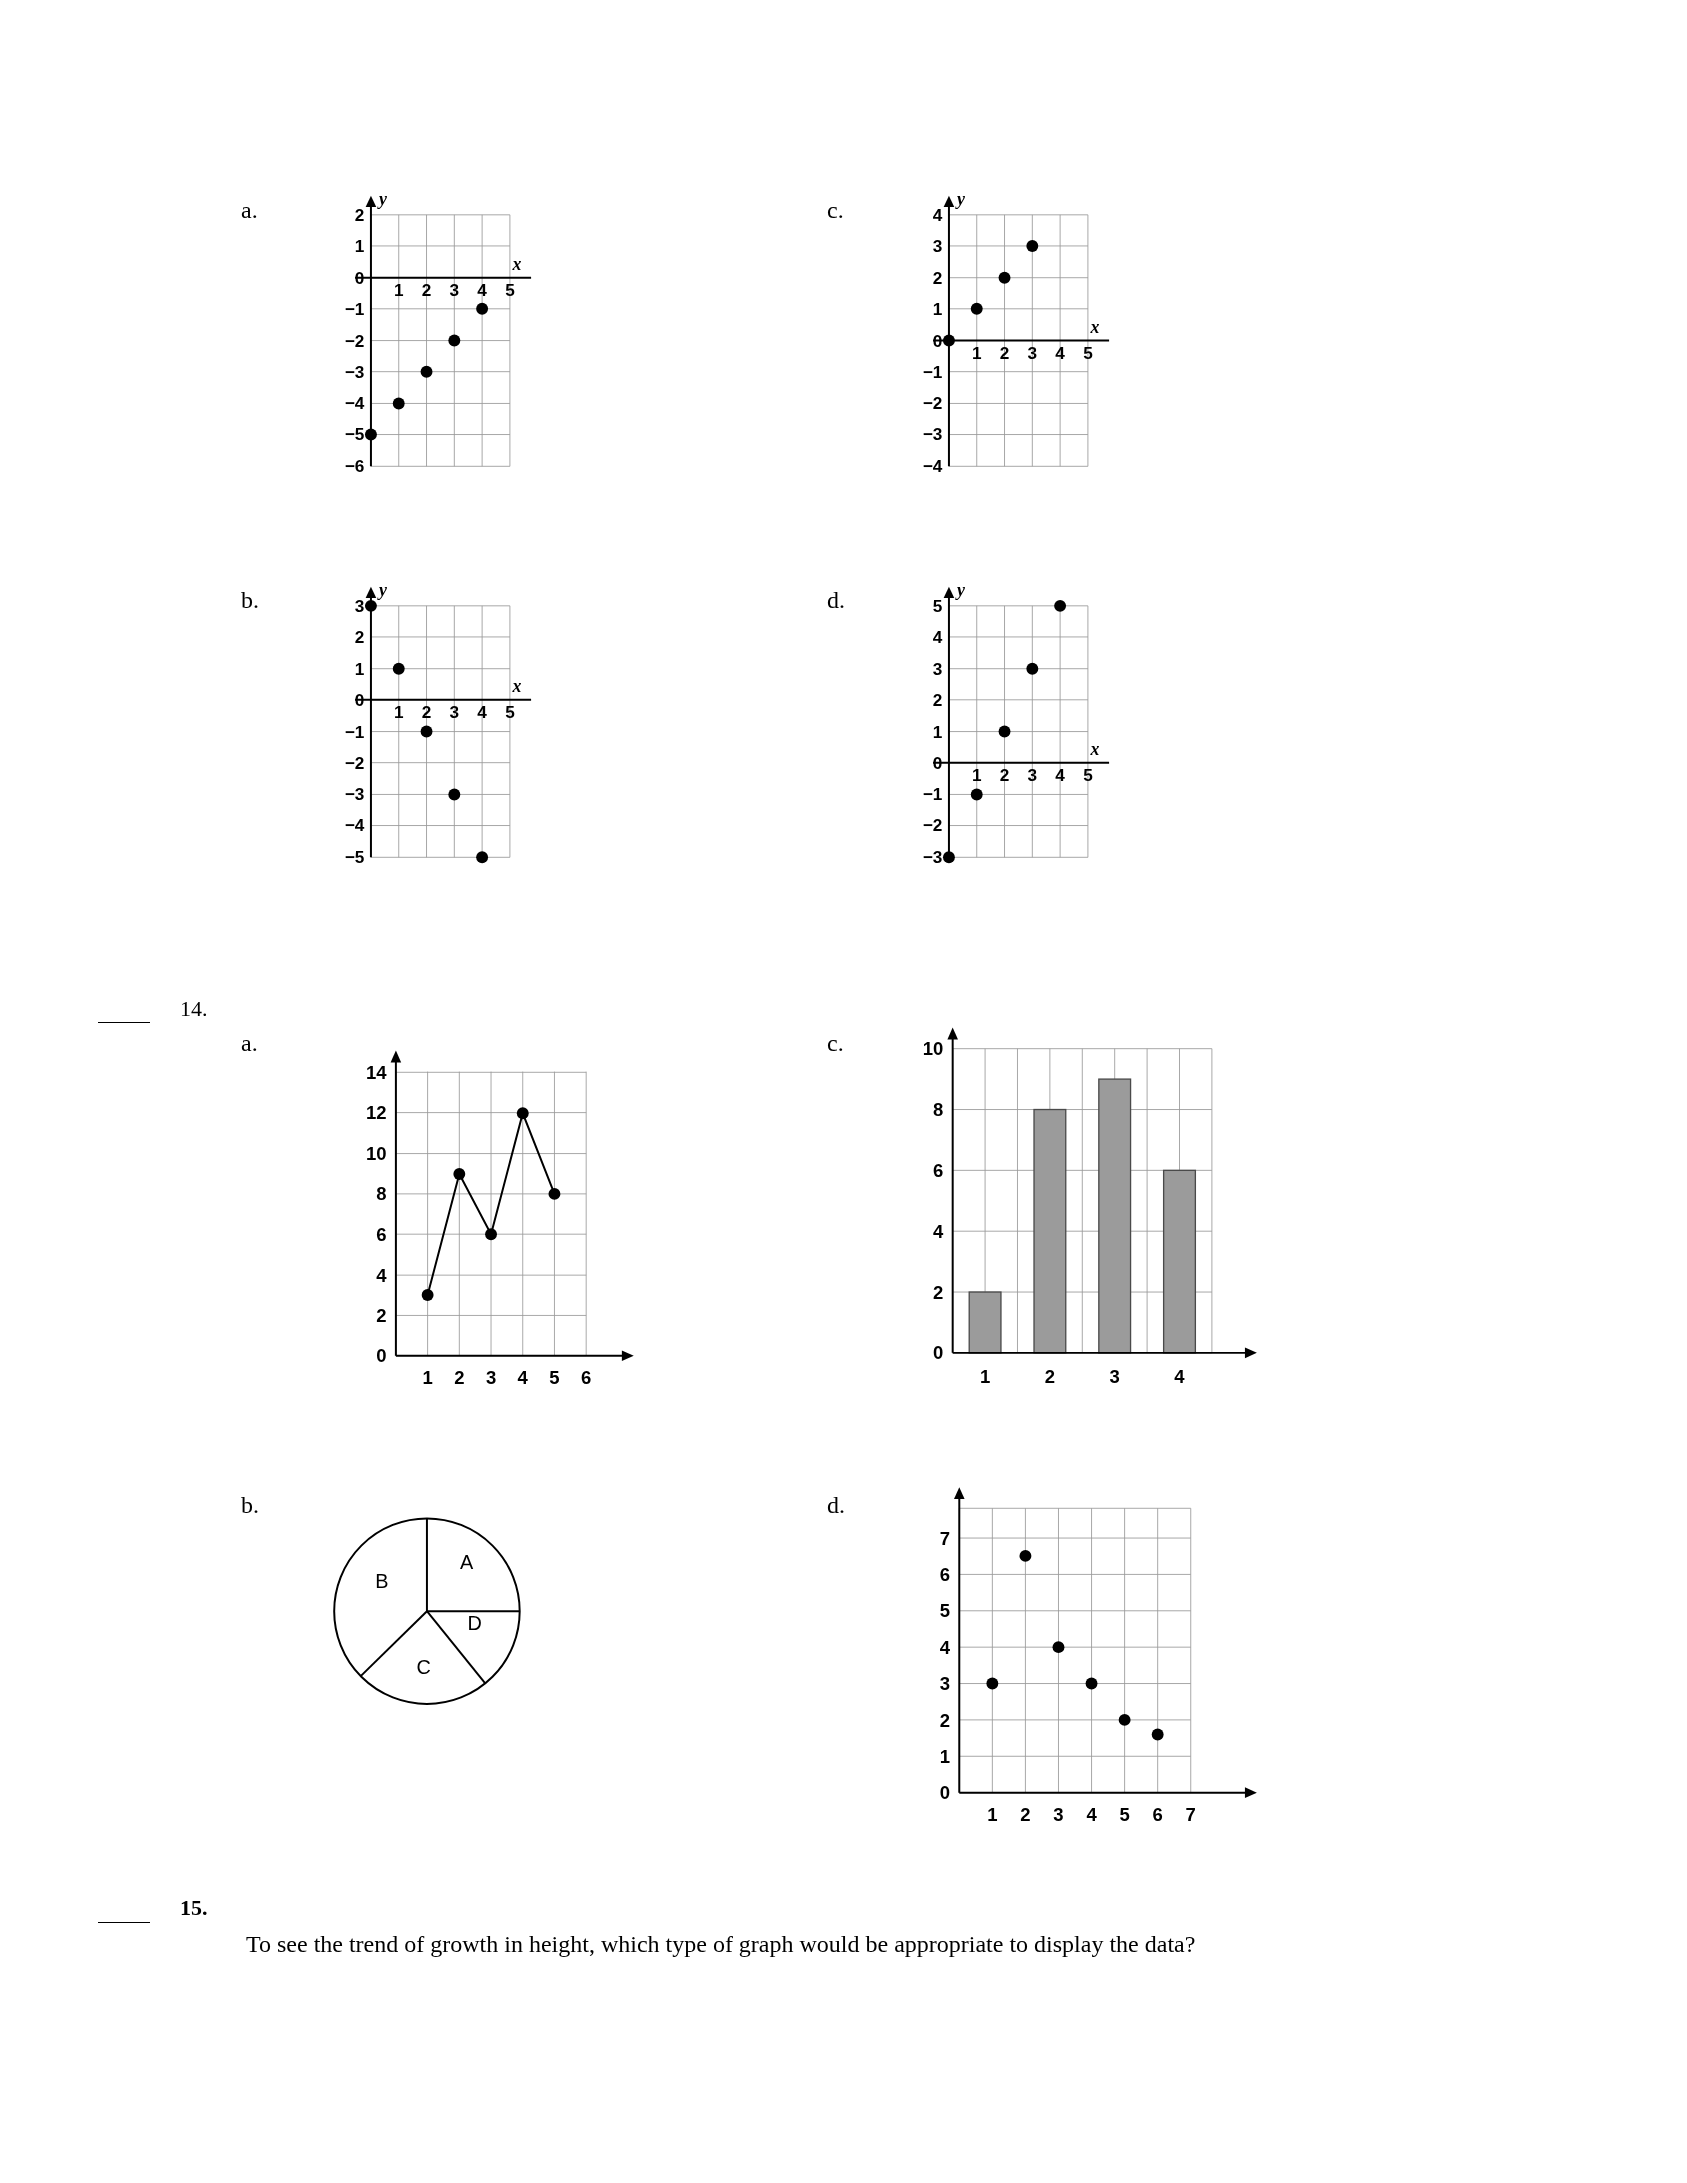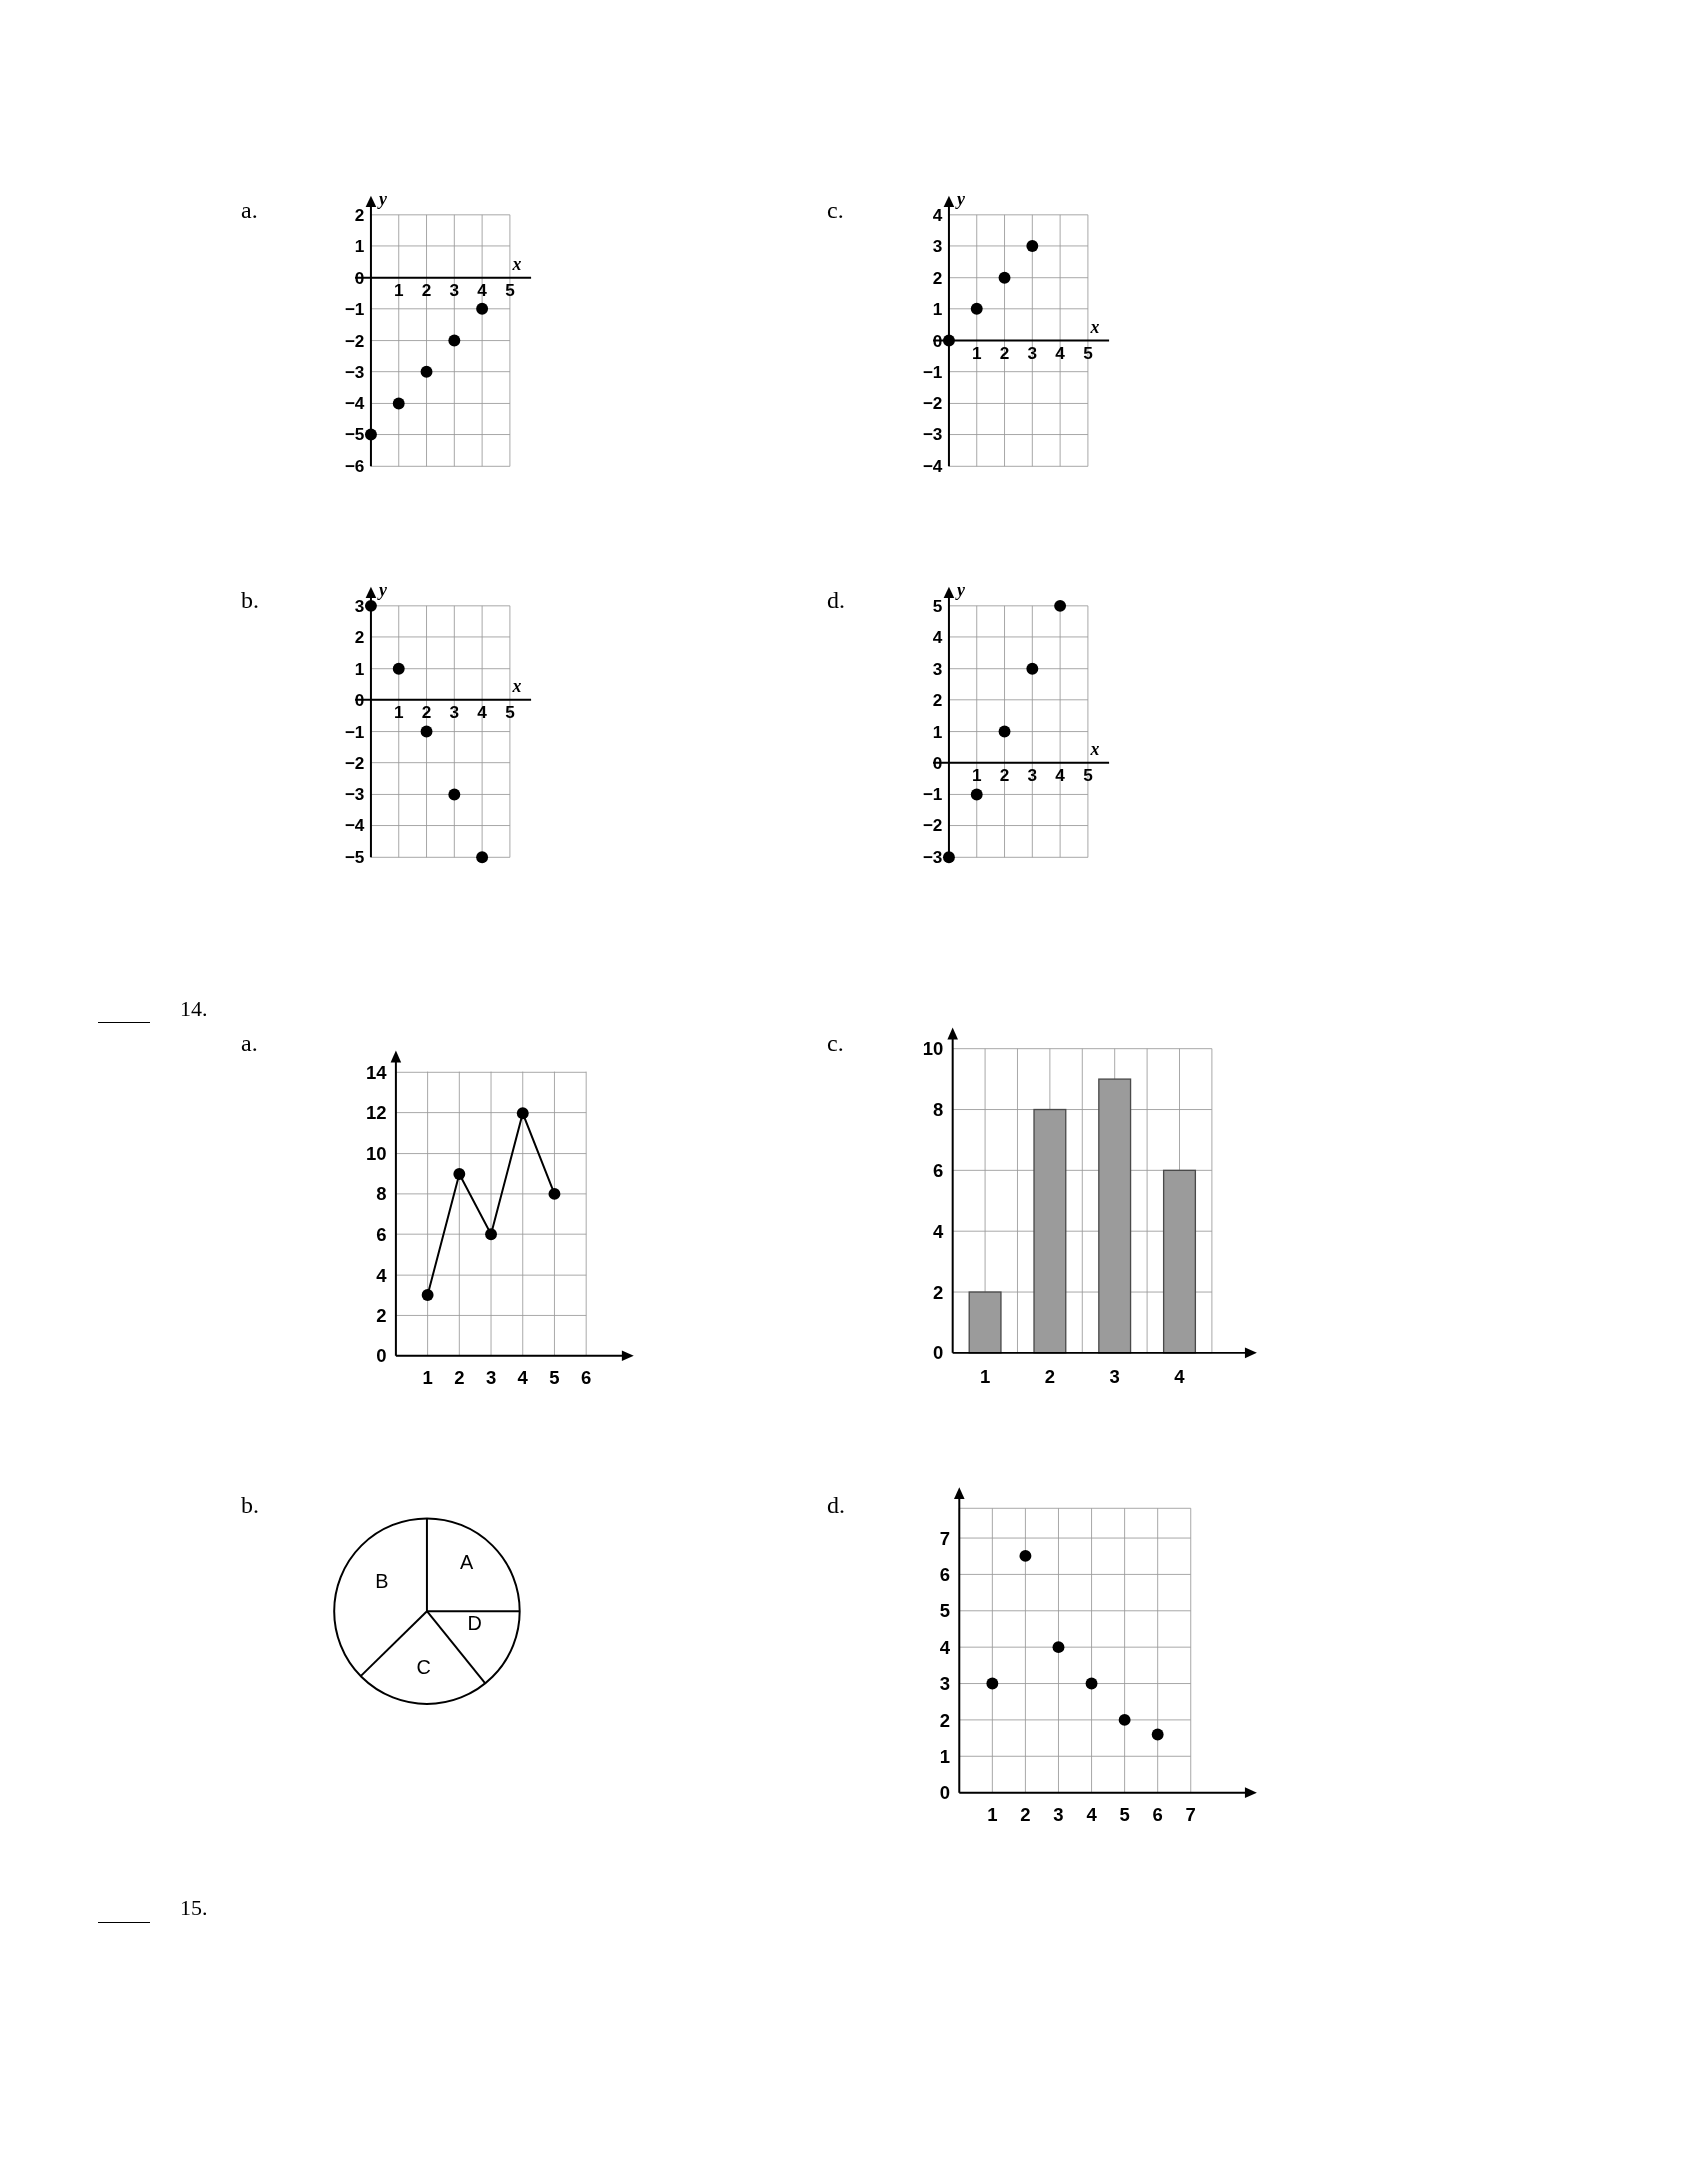--- a/index.html
+++ b/index.html
@@ -465,16 +465,17 @@
         <circle cx="170" cy="122" r="9"></circle>
         <circle cx="220" cy="260" r="9"></circle>
         <circle cx="270" cy="315" r="9"></circle>
         <circle cx="320" cy="370" r="9"></circle>
         <circle cx="370" cy="392" r="9"></circle>
       </g>
     </svg>
   </div>
 
   <div class="blank-line" style="left:98px; top:1922px;"></div>
-  <div class="qnum" style="left:180px; top:1895px;">15.</div>
+  <div class="qnum" style="left:180px; top:1895px;font-weight:bold;">15.</div>
+  <div class="qtext" style="left:246px; top:1931px;">To see the trend of growth in height, which type of graph would be appropriate to display the data?</div>
 
 </div>
 
 
 </body></html>

